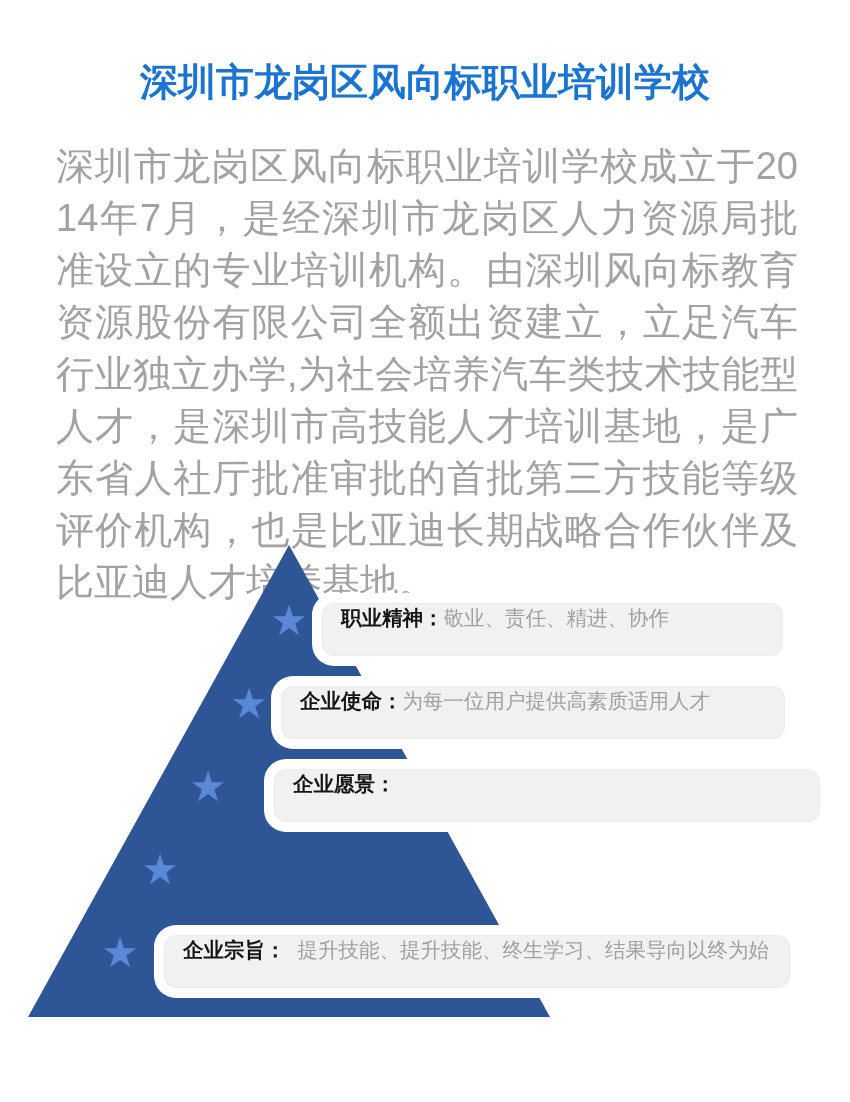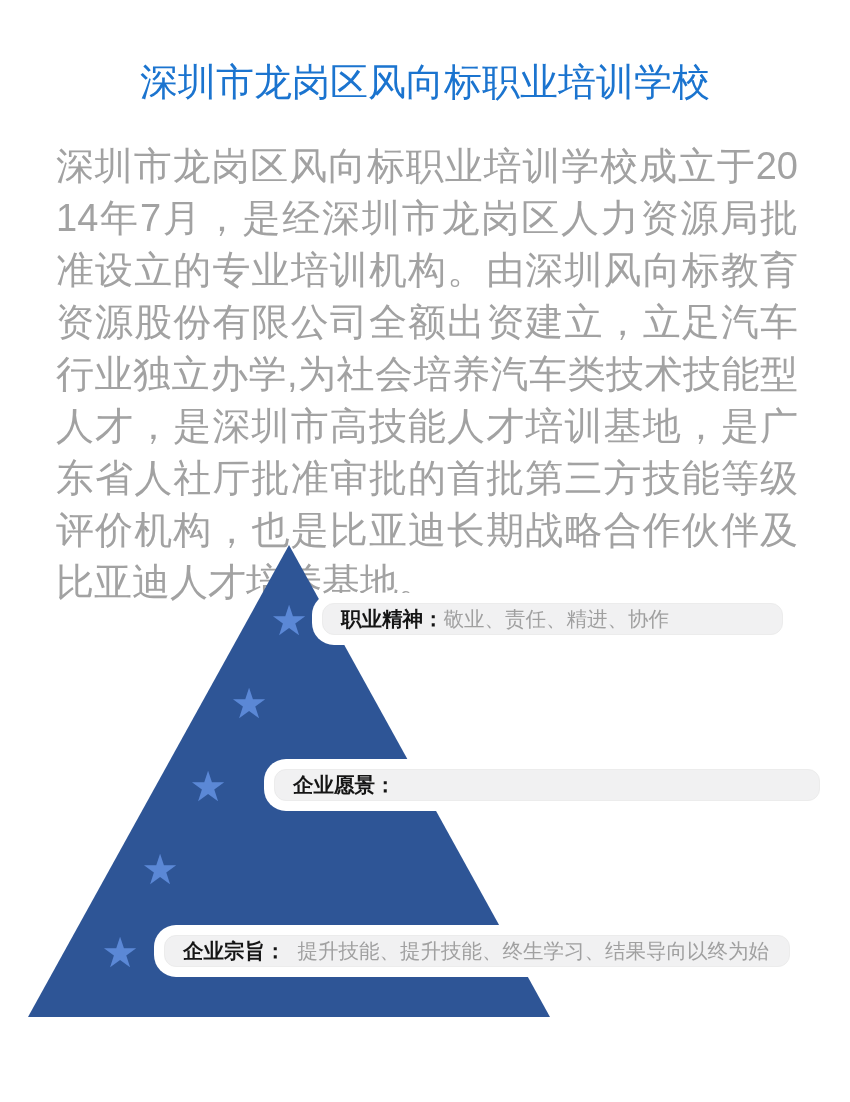--- a/index.html
+++ b/index.html
@@ -20,21 +20,21 @@
     position:relative;
     width:850px;height:1102px;
     background:#ffffff;
     overflow:hidden;
   }
   .title{
     position:absolute;
     left:0;top:58px;width:850px;
     text-align:center;
     font-size:38px;line-height:48px;
-    font-weight:400;
+    font-weight:700;
     color:var(--c-title_blue,#1b74cf);
   }
   .intro{
     position:absolute;
     left:56px;top:140px;width:742px;
     font-size:38px;line-height:52px;
     color:var(--c-body_gray,#a2a2a2);
     text-align:justify;
     word-break:break-all;
   }
@@ -55,22 +55,22 @@
     transform:translate(-50%,-50%);
   }
   .star1{left:289px;top:621px;}
   .star2{left:249px;top:704px;}
   .star3{left:208px;top:787px;}
   .star4{left:160px;top:870px;}
   .star5{left:120px;top:953px;}
   .pill{
     position:absolute;
     z-index:4;
-    height:32px;
-    display:flex;align-items:center;
+    height:53px;
+    display:flex;align-items:flex-start;
     padding:0 18px;
     background:var(--c-pill_bg,#f1f1f2);
     border:1px solid var(--c-pill_border,#ececec);
     border-radius:12px;
     box-shadow:0 0 0 10px var(--c-ring_white,#ffffff);
     font-size:20.5px;
     white-space:nowrap;
     overflow:hidden;
   }
   .pill-label{
@@ -105,20 +105,24 @@
     <span class="star star2">★</span>
     <span class="star star3">★</span>
     <span class="star star4">★</span>
     <span class="star star5">★</span>
 
     <div class="pill pill1">
       <span class="pill-label">职业精神：</span>
       <span class="pill-value">敬业、责任、精进、协作</span>
     </div>
 
+    <div class="pill pill2">
+      <span class="pill-label">企业使命：</span>
+      <span class="pill-value">为每一位用户提供高素质适用人才</span>
+    </div>
 
     <div class="pill pill3">
       <span class="pill-label">企业愿景：</span>
     </div>
 
 
     <div class="pill pill5">
       <span class="pill-label">企业宗旨：</span>
       <span class="pill-value">提升技能、提升技能、终生学习、结果导向以终为始</span>
     </div>

